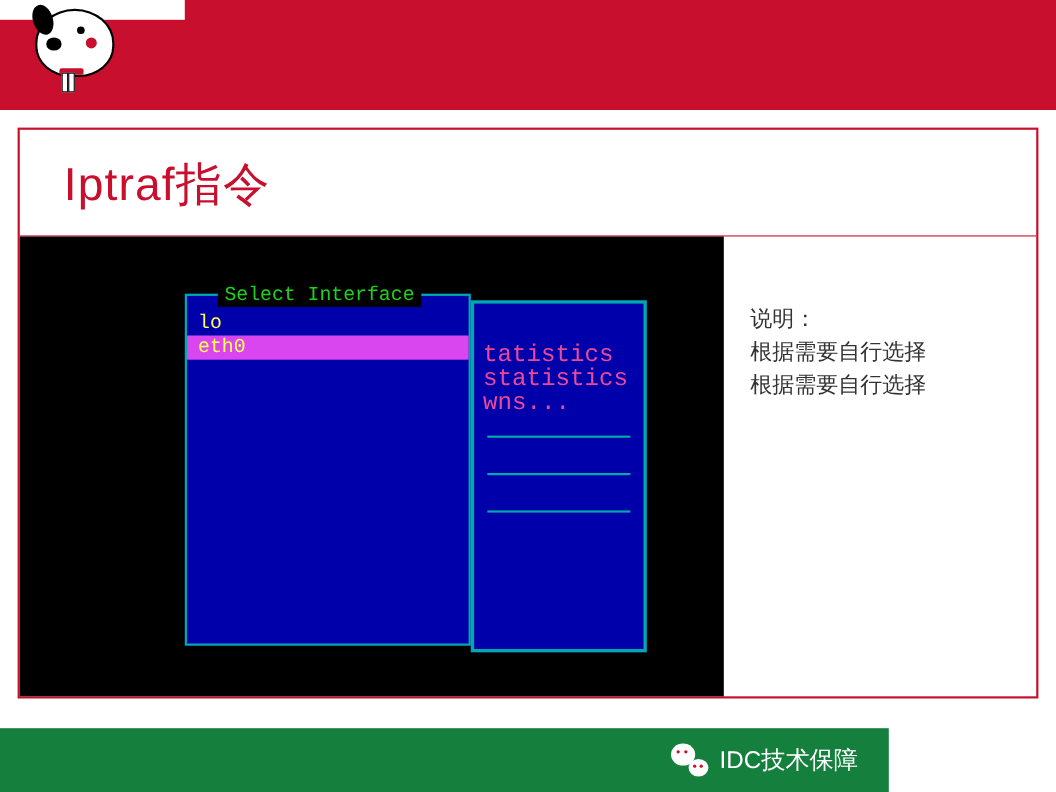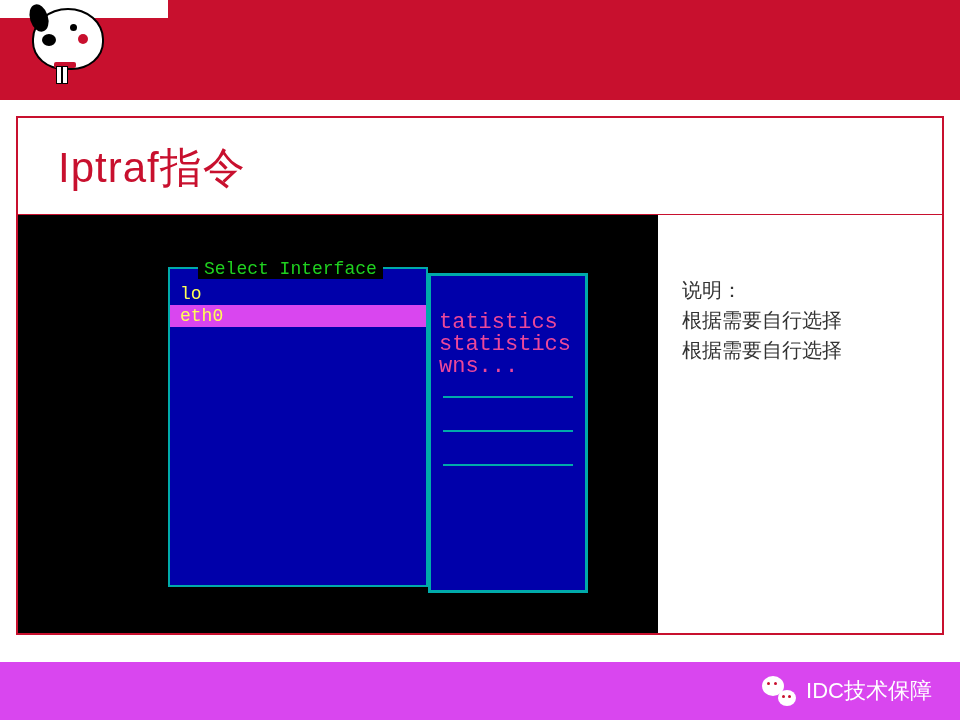--- a/index.html
+++ b/index.html
@@ -13,21 +13,21 @@
     .screenshot-col { width: 640px; padding: 0; }
     .terminal-img { width: 640px; height: 418px; background: #000; position: relative; }
     .tui-back { position: absolute; left: 410px; top: 58px; width: 160px; height: 320px; background: #0000aa; border: 3px solid #00aaaa; }
     .tui-back-line { border-top: 2px solid #00aaaa; margin: 0 12px; }
     .tui-front { position: absolute; left: 150px; top: 52px; width: 260px; height: 320px; background: #0000aa; border: 2px solid #00aaaa; }
     .tui-title { position: absolute; left: 150px; top: 44px; background: #000; color: #1fd11f; font-family: 'Courier New', monospace; font-size: 18px; padding: 0 6px; z-index: 5; }
     .tui-item { font-family: 'Courier New', monospace; font-size: 18px; color: #ffff55; padding: 0 10px; line-height: 22px; }
     .tui-item.selected { background: #d946ef; }
     .tui-back-txt { font-family: 'Courier New', monospace; font-size: 22px; color: #ec4899; padding: 0 8px; line-height: 22px; }
     .notes-col { flex: 1; padding: 60px 24px 0 24px; font-size: 20px; color: #333; line-height: 1.5; }
-    .footer-bar { position: absolute; left: 0; bottom: 0; width: 960px; height: 58px; background: #d946ef; display: flex; align-items: center; justify-content: flex-end; padding-right: 28px; gap: 10px; }
+    .footer-bar { position: absolute; left: 0; bottom: 0; width: 808px; height: 58px; background: #15803d; display: flex; align-items: center; justify-content: flex-end; padding-right: 28px; gap: 10px; }
     .wechat-icon { width: 34px; height: 30px; position: relative; }
     .wc-big { width: 22px; height: 20px; background: #fff; border-radius: 50%; position: absolute; left: 0; top: 0; }
     .wc-sm { width: 18px; height: 16px; background: #fff; border-radius: 50%; position: absolute; right: 0; bottom: 0; }
     .wc-dot { width: 3px; height: 3px; background: #c8102e; border-radius: 50%; position: absolute; }
     .footer-text { color: #fff; font-size: 22px; font-weight: 500; }
     .dog-head { width: 72px; height: 62px; background: #fff; border: 2px solid #000; border-radius: 50% 50% 45% 45%; position: relative; }
     .dog-ear { width: 18px; height: 28px; background: #000; border-radius: 50%; position: absolute; left: -4px; top: -6px; transform: rotate(-18deg); }
     .dog-nose { width: 14px; height: 12px; background: #000; border-radius: 50%; position: absolute; left: 8px; top: 24px; }
     .dog-eye { width: 7px; height: 7px; background: #000; border-radius: 50%; position: absolute; left: 36px; top: 14px; }
     .dog-spot { width: 10px; height: 10px; background: #c8102e; border-radius: 50%; position: absolute; right: 14px; top: 24px; }

